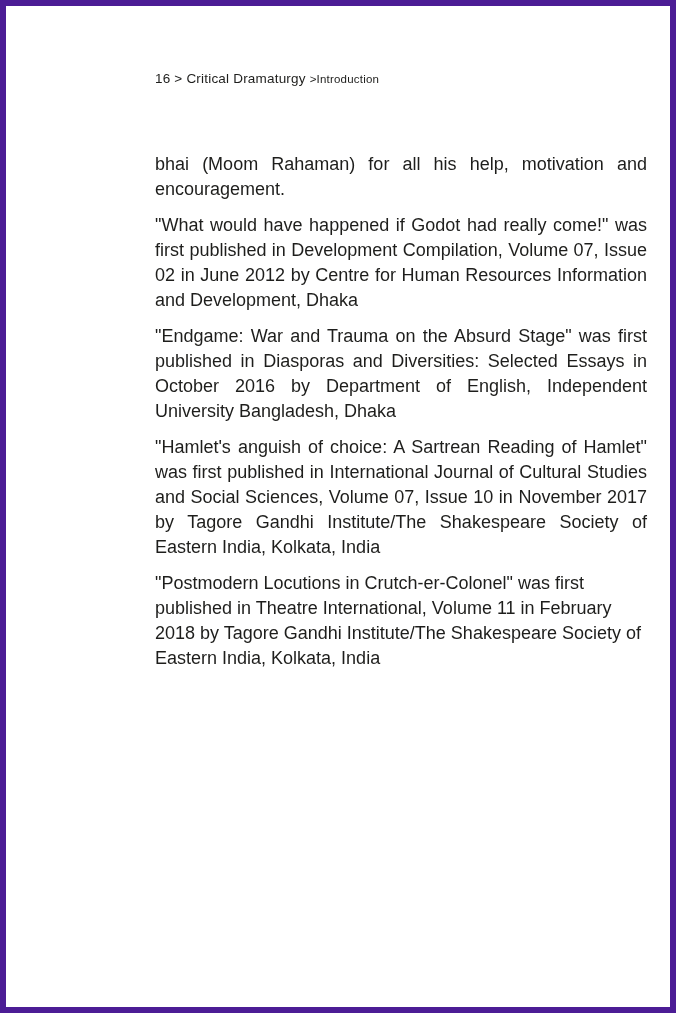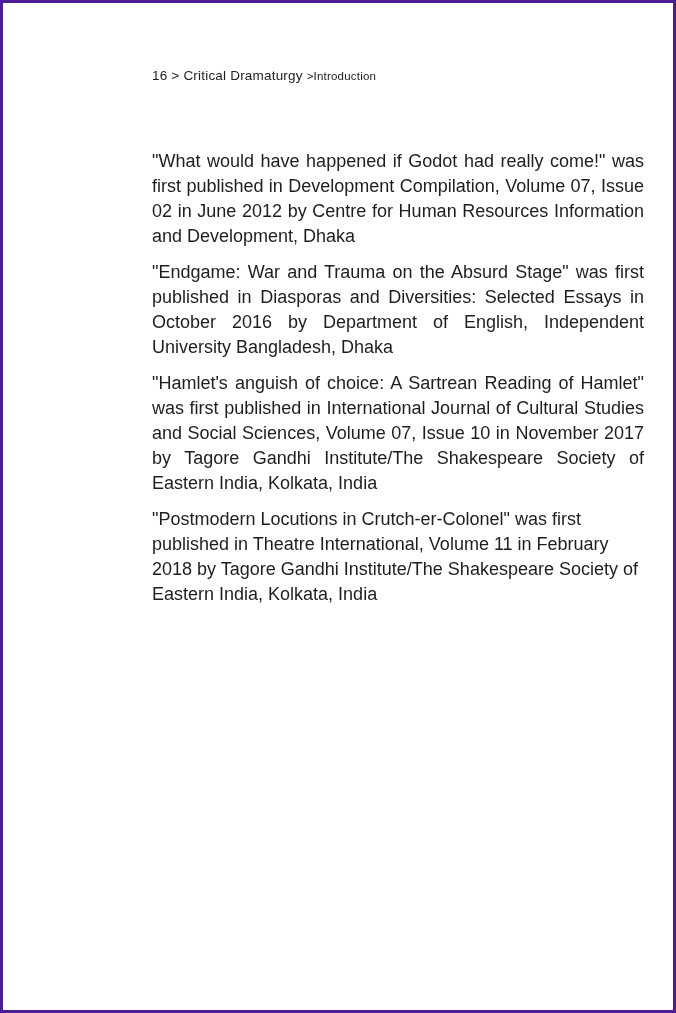--- a/index.html
+++ b/index.html
@@ -6,21 +6,21 @@
     margin: 0;
     padding: 0;
     background: #ffffff;
   }
   .page {
     position: relative;
     width: 676px;
     height: 1013px;
     box-sizing: border-box;
     background: #ffffff;
-    border: 3px solid #4c1d95;
+    border: 6px solid #4c1d95;
     font-family: "Liberation Sans", sans-serif;
     color: #1e1e1c;
     overflow: hidden;
   }
   .running-header {
     position: absolute;
     left: 149px;
     top: 65px;
     font-size: 13.5px;
     letter-spacing: 0.2px;
@@ -50,19 +50,20 @@
 </head>
 <body>
 
 <div class="page">
 
   <div class="running-header">
     <span>16 &gt; Critical Dramaturgy </span><span class="chapter-part">&gt;Introduction</span>
   </div>
 
   <div class="body-text">
+    <p>bhai (Moom Rahaman) for all his help, motivation and encouragement.</p>
     <p>"What would have happened if Godot had really come!" was first published in Development Compilation, Volume 07, Issue 02 in June 2012 by Centre for Human Resources Information and Development, Dhaka</p>
     <p>"Endgame: War and Trauma on the Absurd Stage" was first published in Diasporas and Diversities: Selected Essays in October 2016 by Department of English, Independent University Bangladesh, Dhaka</p>
     <p>"Hamlet's anguish of choice: A Sartrean Reading of Hamlet" was first published in International Journal of Cultural Studies and Social Sciences, Volume 07, Issue 10 in November 2017 by Tagore Gandhi Institute/The Shakespeare Society of Eastern India, Kolkata, India</p>
     <p>"Postmodern Locutions in Crutch-er-Colonel" was first published in Theatre International, Volume 11 in February 2018 by Tagore Gandhi Institute/The Shakespeare Society of Eastern India, Kolkata, India</p>
   </div>
 
 </div>
 
 </body></html>

